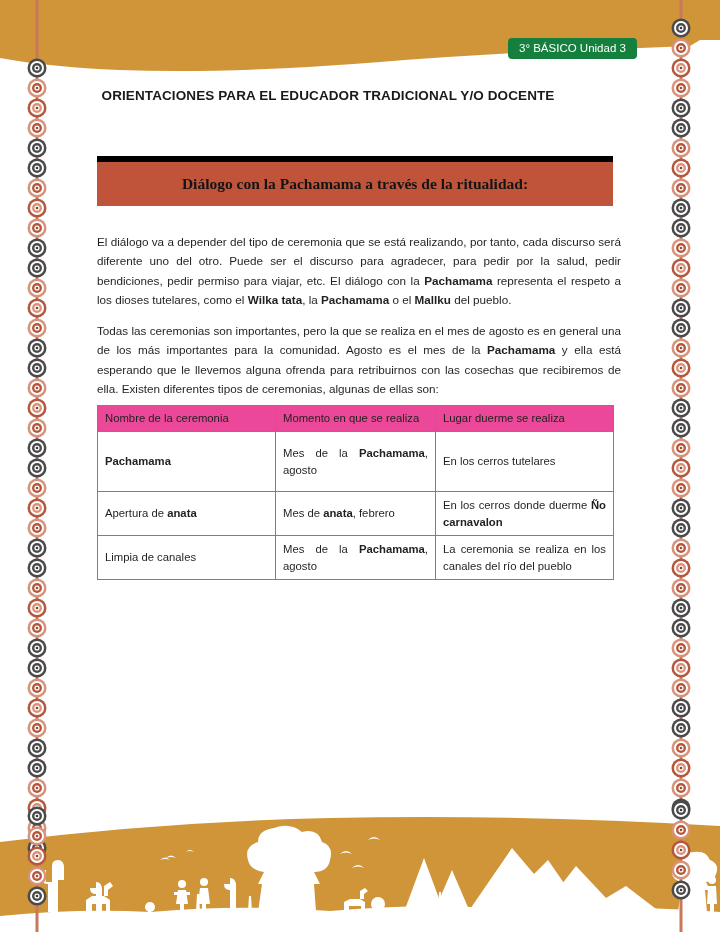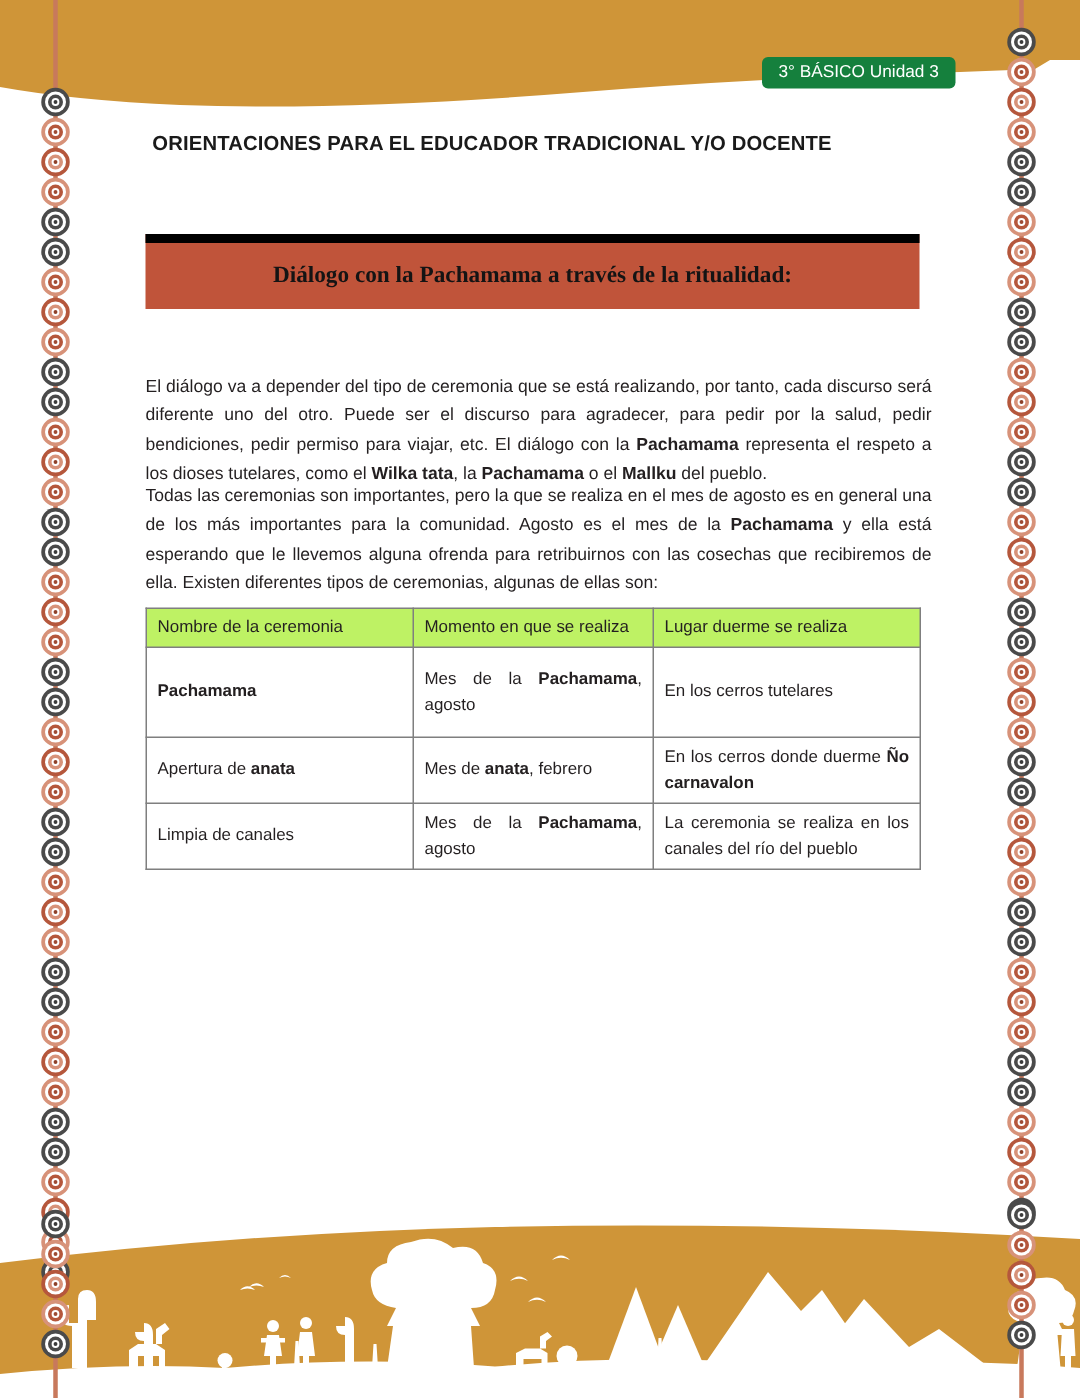--- a/index.html
+++ b/index.html
@@ -110,21 +110,21 @@
   .para {
     position: absolute;
     left: 97px;
     width: 524px;
     font-size: 11.7px;
     line-height: 19.4px;
     color: #231f20;
     text-align: justify;
     text-justify: inter-word;
   }
-  #para-1 { top: 248px; }
+  #para-1 { top: 232px; }
   #para-2 { top: 321px; }
   .para b { font-weight: bold; }
 
   
   #ceremony-table {
     position: absolute;
     top: 405px;
     left: 97px;
     width: 516px;
     border-collapse: collapse;
@@ -134,21 +134,21 @@
   #ceremony-table td {
     border: 1px solid #7f7f7f;
     vertical-align: middle;
     font-size: 11.3px;
     line-height: 16.5px;
     color: #231f20;
     padding: 5px 7px;
     box-sizing: border-box;
   }
   #ceremony-table th {
-    background: #bef264;
+    background: #ec4899;
     font-weight: normal;
     text-align: left;
     height: 26px;
     padding-top: 3px;
     padding-bottom: 3px;
   }
   #ceremony-table col.c1 { width: 178px; }
   #ceremony-table col.c2 { width: 160px; }
   #ceremony-table col.c3 { width: 178px; }
   #ceremony-table td.just { text-align: justify; text-justify: inter-word; }

